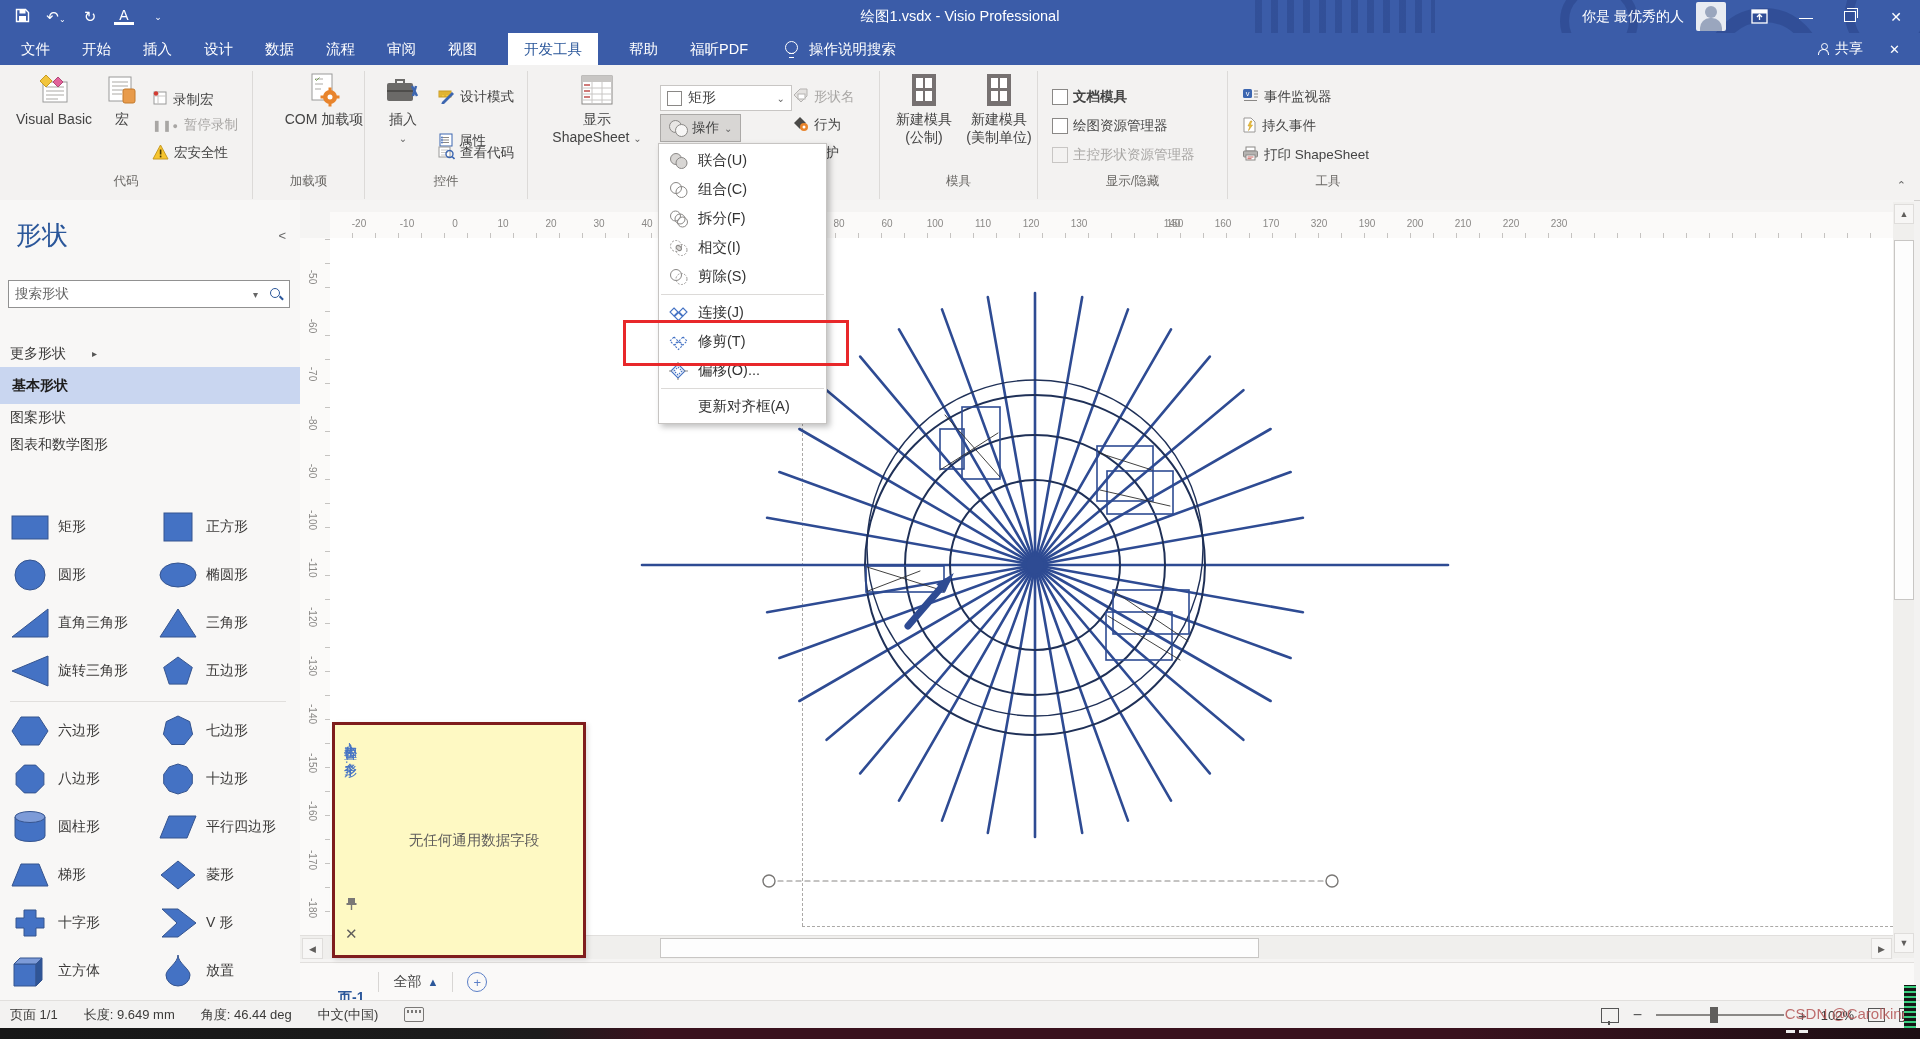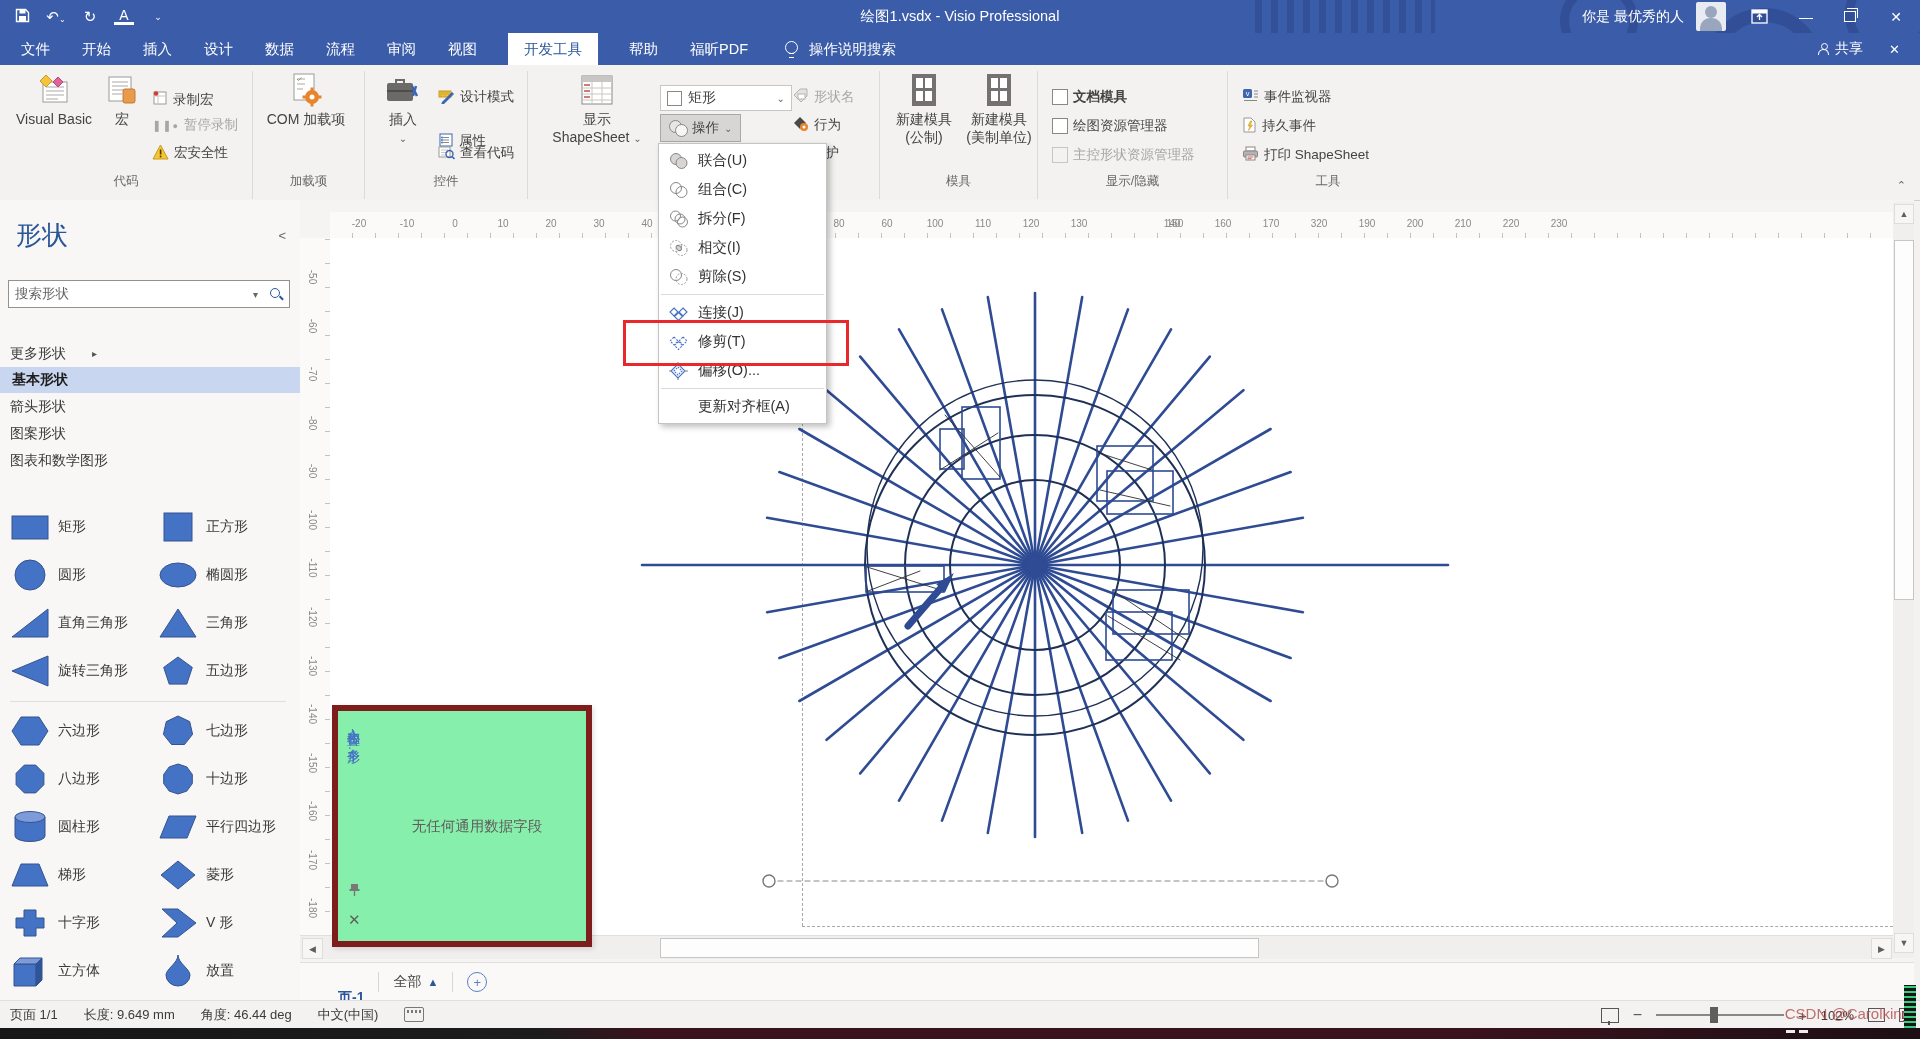--- a/index.html
+++ b/index.html
@@ -67,21 +67,21 @@
   .sp-title{position:absolute;left:16px;top:18px;font-size:26px;color:#2B579A;}
   .sp-collapse{position:absolute;right:14px;top:28px;color:#666;font-size:13px;}
   .sp-search{position:absolute;left:8px;top:80px;width:268px;height:26px;background:#fff;border:1px solid #919191;
      display:flex;align-items:center;font-size:13.5px;color:#666;padding:0 6px;}
   .sp-search .cv{margin-left:auto;color:#666;font-size:10px;padding:0 8px;}
   .mag{width:13px;height:13px;position:relative;margin-left:4px;}
   .mag i{position:absolute;left:0;top:0;width:8px;height:8px;border:1.6px solid #2B579A;border-radius:50%;}
   .mag b{position:absolute;left:9px;top:9px;width:5px;height:1.6px;background:#2B579A;transform:rotate(45deg);}
   .cats{position:absolute;left:0;top:140px;width:300px;font-size:14px;color:#3B3A39;}
   .cat{height:27px;display:flex;align-items:center;padding-left:10px;gap:26px;}
-  .cat.selected{background:#C9D6F0;font-weight:bold;color:#1E1D1C;height:26px;padding-left:12px;}
+  .cat.selected{background:#C9D6F0;font-weight:bold;color:#1E1D1C;height:37px;padding-left:12px;}
   .cat .ar{font-size:10px;color:#555;}
   .shape-grid{position:absolute;left:0;top:303px;width:300px;display:grid;grid-template-columns:148px 148px;}
   .gsep{grid-column:1/-1;height:12px;position:relative;}
   .gsep:before{content:"";position:absolute;left:10px;right:10px;top:6px;height:1px;background:#E1DFDD;}
   .shape-item{height:48px;display:flex;align-items:center;gap:8px;padding-left:10px;font-size:14px;color:#3B3A39;white-space:nowrap;}
   .shape-ic{width:40px;height:36px;flex:none;display:flex;align-items:center;justify-content:center;}
   
   .canvas-area{position:absolute;left:300px;top:200px;width:1614px;height:762px;background:#F5F4F3;}
   .ruler-corner{position:absolute;left:0;top:12px;width:30px;height:26px;background:#F5F4F3;border-right:1px solid #C8C6C4;border-bottom:1px solid #C8C6C4;}
   .h-ruler{position:absolute;left:30px;top:12px;width:1563px;height:26px;background:#FBFAF9;border-bottom:1px solid #C8C6C4;overflow:hidden;
@@ -91,21 +91,21 @@
       background:repeating-linear-gradient(90deg,transparent 0 22px,#C5C3C1 22px 23px);}
   .v-ruler{position:absolute;left:0;top:38px;width:30px;height:697px;background:#FBFAF9;border-right:1px solid #C8C6C4;overflow:hidden;
       font-size:10px;color:#8A8886;}
   .v-ruler span{position:absolute;left:7px;transform:translateY(-50%);writing-mode:vertical-rl;}
   .v-ruler:after{content:"";position:absolute;top:0;right:0;height:100%;width:5px;
       background:repeating-linear-gradient(0deg,transparent 0 23px,#C5C3C1 23px 24px);}
   .work{position:absolute;left:30px;top:38px;width:1563px;height:697px;background:#fff;overflow:hidden;}
   .page-edge-v{position:absolute;left:472px;top:0;height:688px;border-left:1px dashed #ABA9A7;}
   .page-edge-h{position:absolute;left:472px;top:688px;width:1091px;border-top:1px dashed #ABA9A7;}
   
-  .float-panel{position:absolute;left:32px;top:505px;width:248px;height:230px;background:#86efac;border:6px solid #7f1d1d;z-index:6;
+  .float-panel{position:absolute;left:32px;top:522px;width:248px;height:230px;background:#fef9c3;border:3px solid #7f1d1d;z-index:6;
      box-shadow:2px 2px 5px rgba(0,0,0,.12);}
   .fp-title{position:absolute;left:6px;top:8px;writing-mode:vertical-lr;font-size:13px;color:#4472C4;letter-spacing:1px;height:160px;}
   .fp-body{position:absolute;left:30px;top:0;right:0;bottom:0;display:flex;align-items:center;justify-content:center;font-size:14.5px;color:#605E5C;}
   .fp-pin{position:absolute;left:10px;top:172px;color:#7A7876;font-size:13px;}
   .fp-close{position:absolute;left:10px;top:200px;color:#605E5C;font-size:15px;}
   
   .h-scroll{position:absolute;left:0;top:735px;width:1593px;height:23px;background:#F0EFED;border-top:1px solid #E1DFDD;}
   .h-thumb{position:absolute;left:360px;top:2px;width:597px;height:18px;background:#FDFDFD;border:1px solid #C8C6C4;}
   .sc-btn{position:absolute;width:19px;height:19px;top:2px;display:flex;align-items:center;justify-content:center;
      background:#F7F6F5;border:1px solid #DFDDDB;color:#605E5C;font-size:9px;}
@@ -277,21 +277,21 @@
       <span><svg width="17" height="16" viewBox="0 0 17 16">
             <path d="M8.5,1 L16,15 H1 Z" fill="#F7C52E" stroke="#C79A23"></path>
             <rect x="7.8" y="5.5" width="1.6" height="5" fill="#4a3a00"></rect>
             <rect x="7.8" y="11.6" width="1.6" height="1.8" fill="#4a3a00"></rect>
           </svg></span>
       <span>宏安全性</span>
     </div>
     <div class="grouplabel" style="left:0;width:252px;">代码</div>
     <div class="rdiv" style="left:252px;"></div>
 
-    <div class="bigbtn" style="left:258px;width:96px;">
+    <div class="bigbtn" style="left:276px;width:96px;">
       <span class="bigicon">
         <svg width="34" height="36" viewBox="0 0 34 36">
             <rect x="5" y="2" width="20" height="26" fill="#fff" stroke="#9a9a9a"></rect>
             <path d="M8,7h8 M8,12h8 M8,17h6" stroke="#C8C6C4" stroke-width="1.5"></path>
             <path d="M8,7 l1.5,1.5 3,-3" stroke="#7AA35B" fill="none"></path>
             <circle cx="23" cy="25" r="7" fill="#E8842C"></circle>
             <circle cx="23" cy="25" r="2.5" fill="#fff"></circle>
             <rect x="21.5" y="15.5" width="3" height="4" fill="#E8842C"></rect>
             <rect x="21.5" y="30.5" width="3" height="4" fill="#E8842C"></rect>
             <rect x="13.5" y="23.5" width="4" height="3" fill="#E8842C"></rect>
@@ -493,24 +493,20 @@
         <div class="cat">
           <span>更多形状</span>
           <span class="ar">▸</span>
         </div>
 
         <div class="cat selected">
           <span>基本形状</span>
           <span class="ar"></span>
         </div>
 
-        <div class="cat">
-          <span>箭头形状</span>
-          <span class="ar"></span>
-        </div>
 
         <div class="cat">
           <span>图案形状</span>
           <span class="ar"></span>
         </div>
 
         <div class="cat">
           <span>图表和数学图形</span>
           <span class="ar"></span>
         </div>

